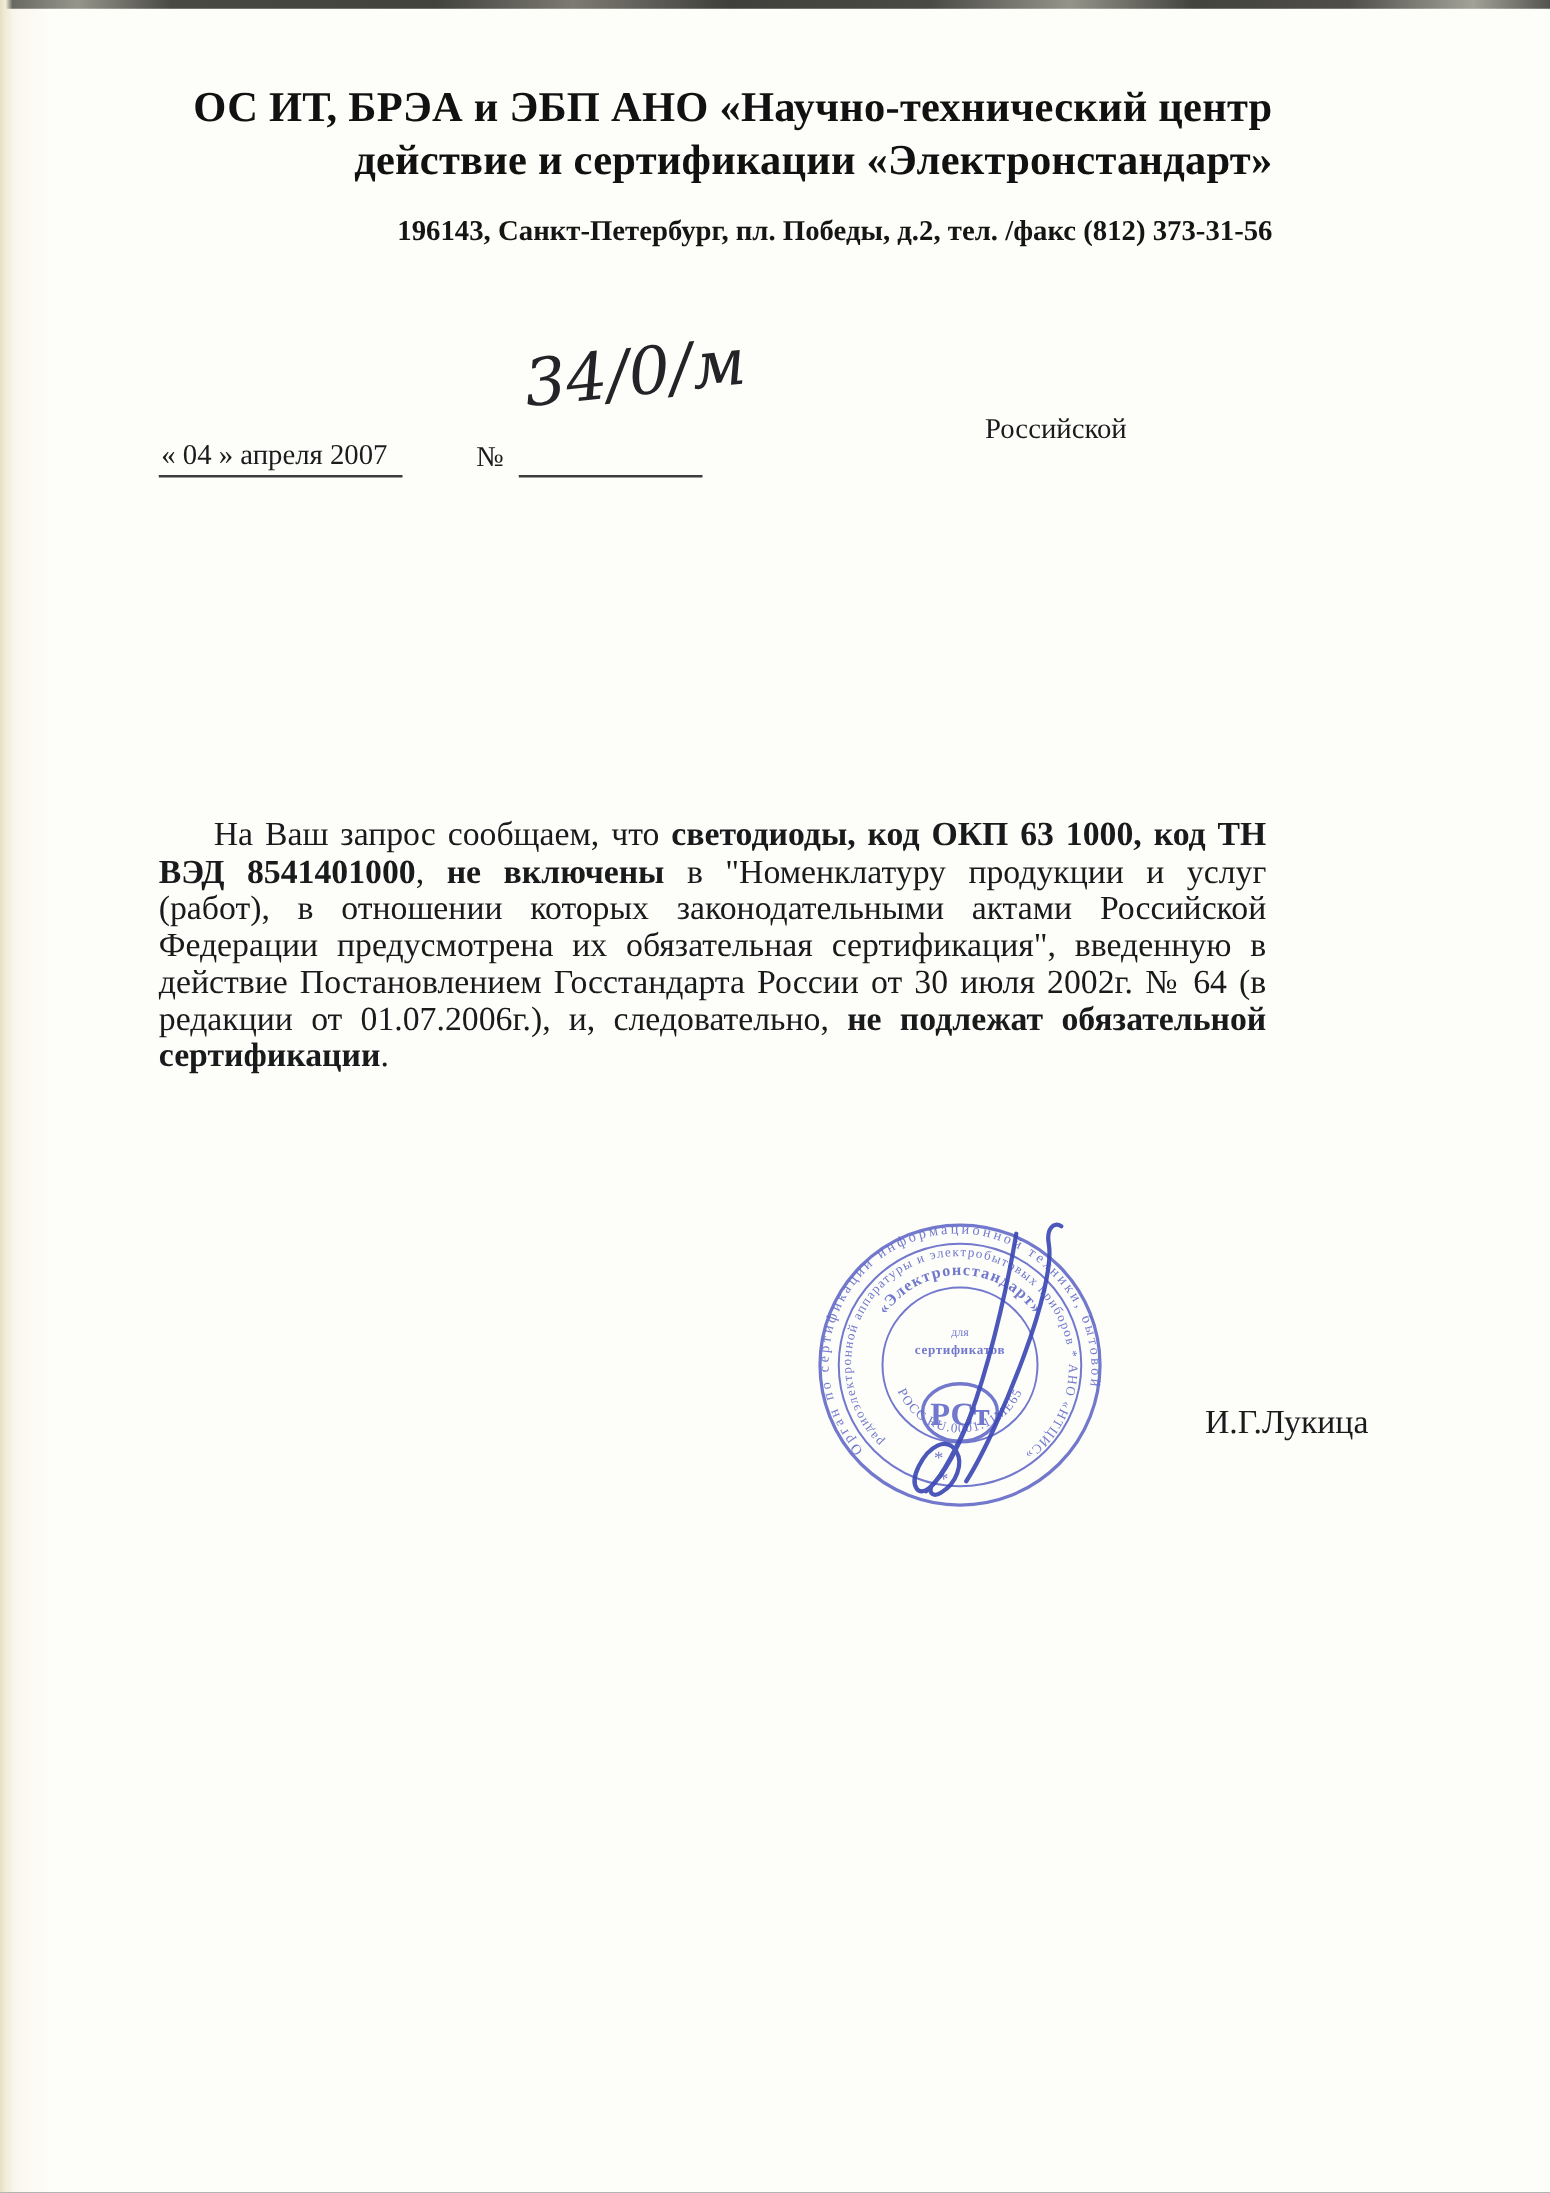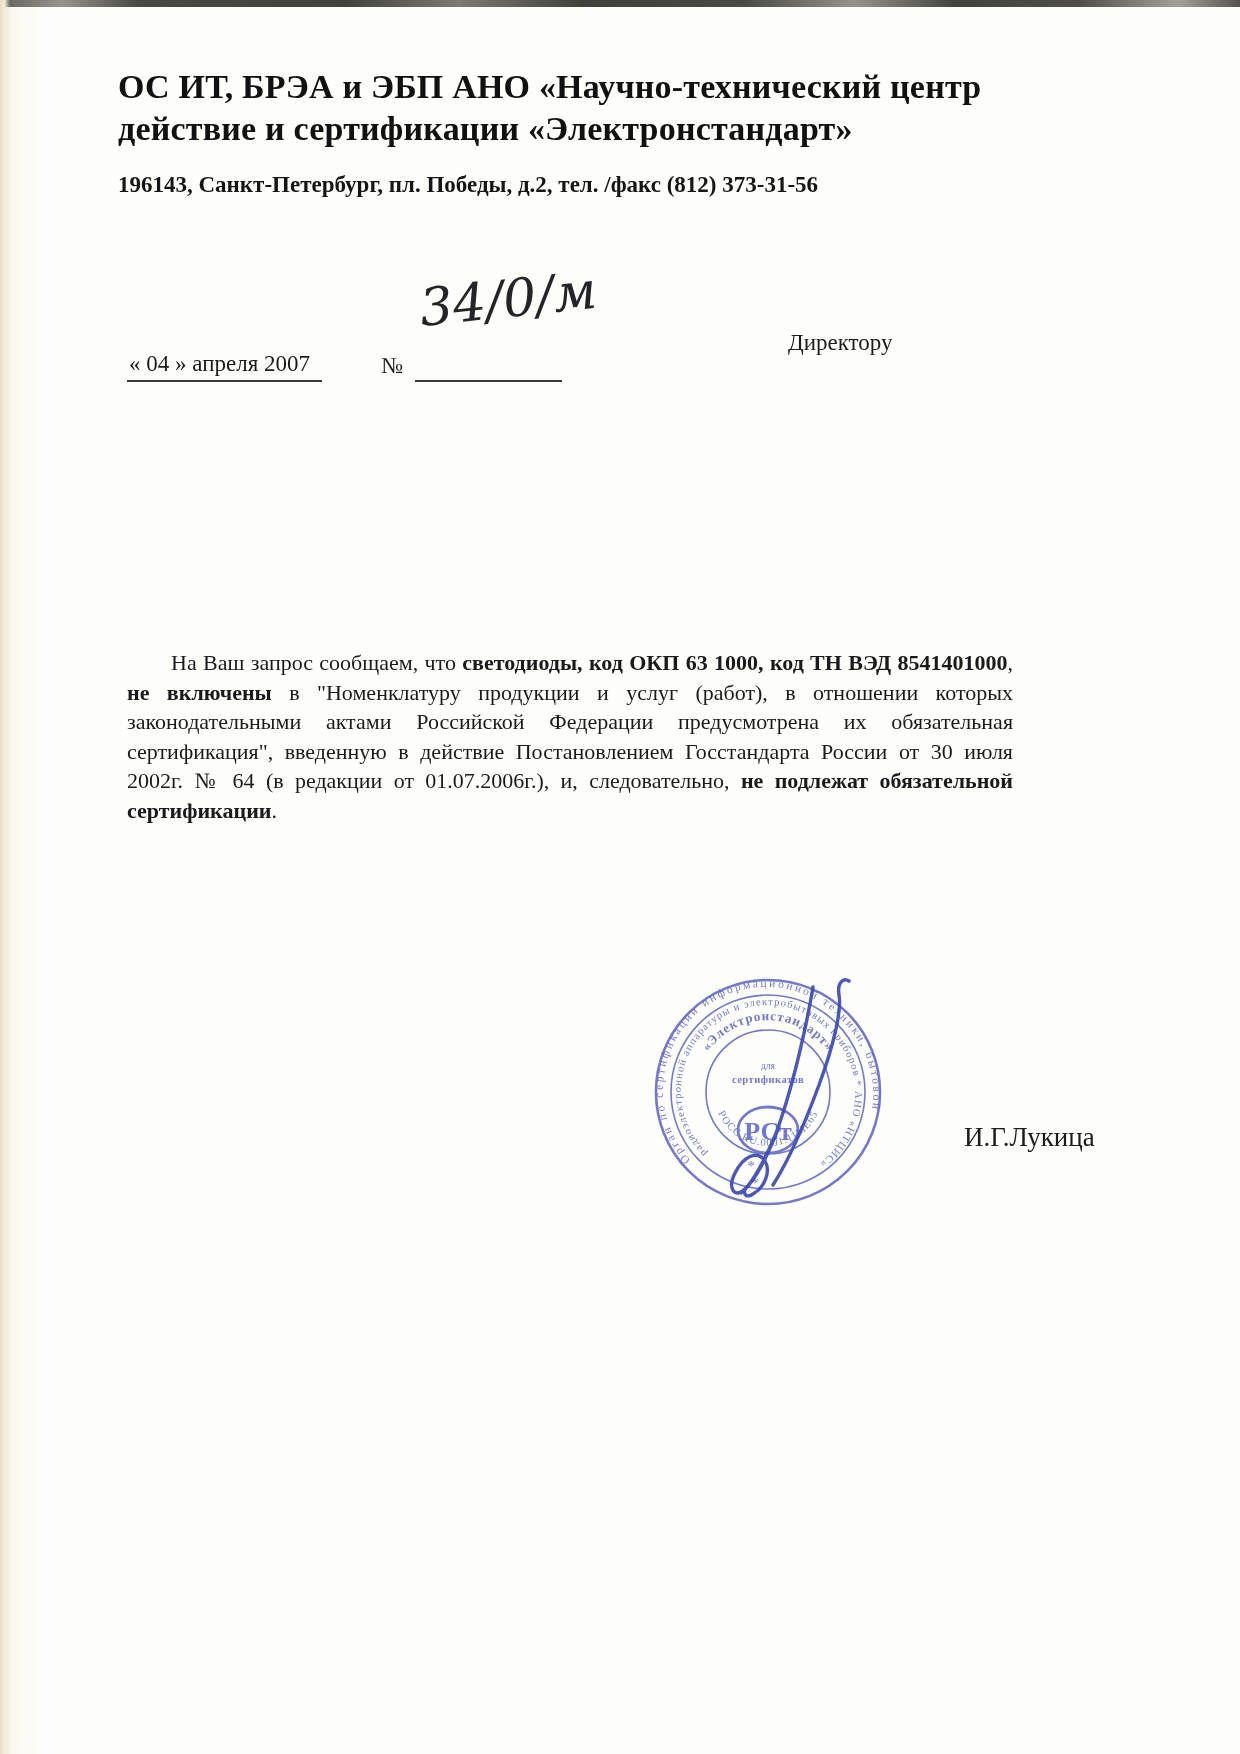--- a/index.html
+++ b/index.html
@@ -15,21 +15,21 @@
   }
   .scan-top {
     position:absolute; top:0; left:0; width:100%; height:7px;
     background:linear-gradient(90deg,#55544d 0%,#8d8c82 5%,#3a3a35 11%,#32322d 28%,#716f66 37%,#2f2f2b 47%,#3b3b36 60%,#8c8b81 69%,#33332e 77%,#403f3a 87%,#9b9a90 95%,#45443f 100%);
     opacity:.92;
   }
   .scan-left {
     position:absolute; top:0; left:0; width:10px; height:100%;
     background:linear-gradient(90deg,#e6dfc2 0%,#f1edda 45%,rgba(250,249,240,0) 100%);
   }
-  .header { position:absolute; top:66px; left:118px; width:900px; text-align:left; }
+  .header { position:absolute; top:66px; left:118px; width:900px; text-align:right; }
   .title  { font-size:34px; font-weight:bold; line-height:42px; letter-spacing:.2px; color:#111; }
   .address{ margin-top:22px; font-size:23px; font-weight:bold; color:#151515; }
 
   .ref-row { position:absolute; top:326px; left:127px; width:1000px; height:62px; font-size:23px; }
   .date-underlined {
     position:absolute; left:0; bottom:6px;
     border-bottom:2px solid #3c3c3c; padding:0 12px 3px 2px;
   }
   .num-label { position:absolute; left:254px; bottom:9px; }
   .num-line  { position:absolute; left:288px; bottom:6px; width:147px; height:32px;
@@ -38,21 +38,21 @@
     position:absolute; left:296px; top:-48px;
     font-family:"DejaVu Serif", serif; font-style:italic;
     font-size:52px; color:#242428;
     transform:rotate(-6deg); transform-origin:left bottom;
     white-space:nowrap;
   }
   .addressee { position:absolute; left:788px; top:330px; font-size:23px; }
 
   .body-par {
     position:absolute; top:626px; left:127px; width:886px;
-    font-size:22px; line-height:29.5px;
+    font-size:27px; line-height:29.5px;
     text-align:justify; text-indent:44px; color:#191a1c;
   }
   .b { font-weight:bold; }
 
   .sig-block { position:absolute; top:1058px; left:127px; font-size:22.5px; line-height:35px; }
   .sig-name  { position:absolute; left:964px; top:1122px; font-size:27px; }
 
   .stamp-wrap { position:absolute; left:643px; top:967px; width:250px; height:250px; }
   .stamp-wrap svg { display:block; }
 </style>
@@ -70,21 +70,21 @@
     </div>
     <div class="address">196143, Санкт-Петербург, пл. Победы, д.2, тел. /факс (812) 373-31-56</div>
   </div>
 
   <div class="ref-row">
     <span class="date-underlined">« 04 » апреля  2007</span>
     <span class="num-label">№</span>
     <span class="num-line"></span>
     <span class="handwriting">34/0/м</span>
   </div>
-  <div class="addressee">Директору</div>
+  <div class="addressee">Российской</div>
 
   <p class="body-par"><span>На Ваш запрос сообщаем, что </span><span class="b">светодиоды, код ОКП 63 1000, код ТН ВЭД 8541401000</span><span>, </span><span class="b">не включены</span><span> в "Номенклатуру продукции и услуг (работ), в отношении которых законодательными актами Российской Федерации предусмотрена их обязательная сертификация", введенную в действие Постановлением Госстандарта России от 30 июля 2002г. № 64 (в редакции  от 01.07.2006г.), и, следовательно, </span><span class="b">не подлежат обязательной сертификации</span><span>.</span></p>
 
   <div class="sig-name">И.Г.Лукица</div>
 
   <div class="stamp-wrap">
     <svg width="250" height="250" viewBox="0 0 250 250">
       <defs>
         <path id="cw103" d="M 52.2,197.8 A 103,103 0 1 1 197.8,52.2 A 103,103 0 1 1 52.2,197.8"></path>
         <path id="cw86" d="M 64.2,185.8 A 86,86 0 1 1 185.8,64.2 A 86,86 0 1 1 64.2,185.8"></path>

